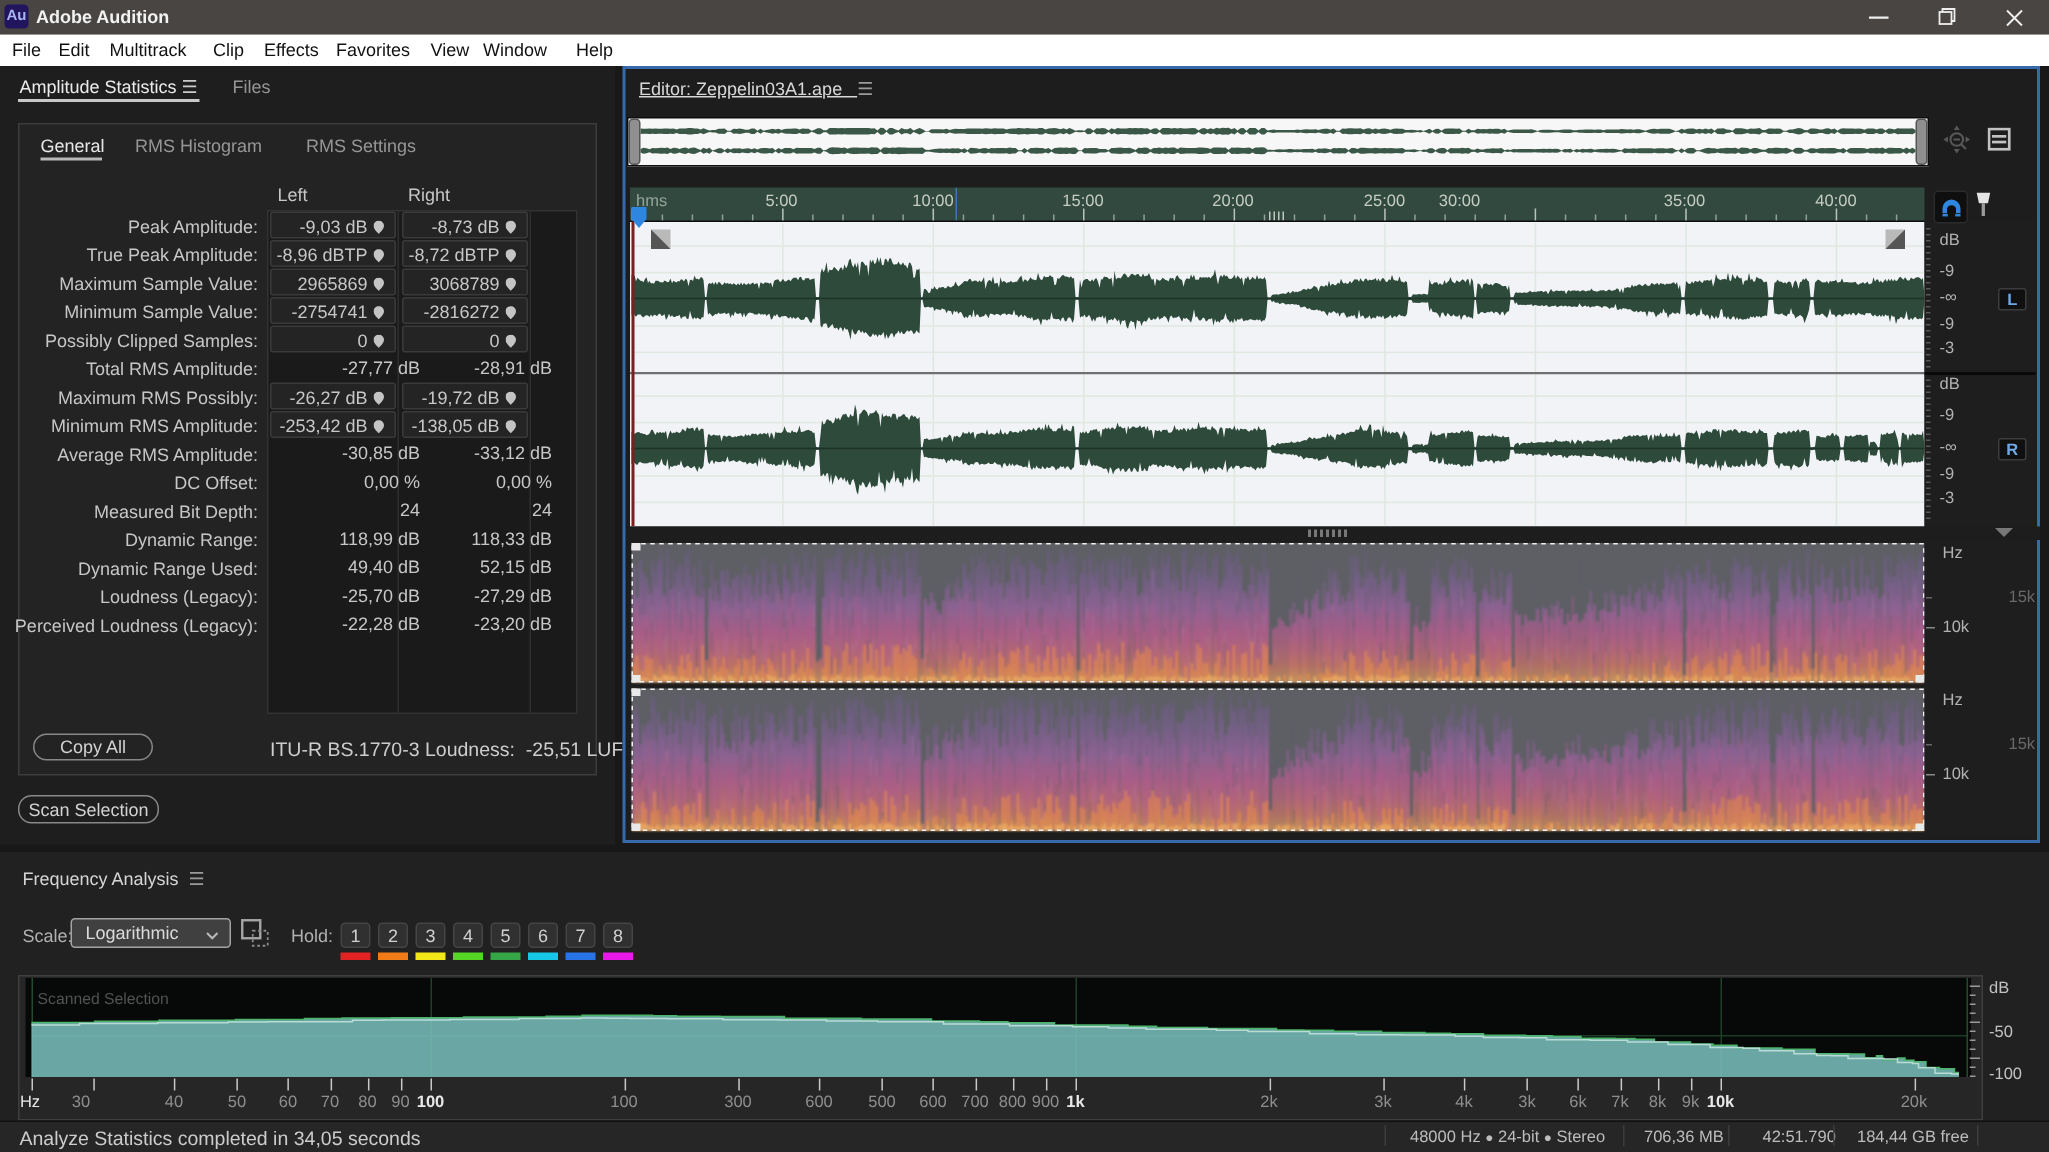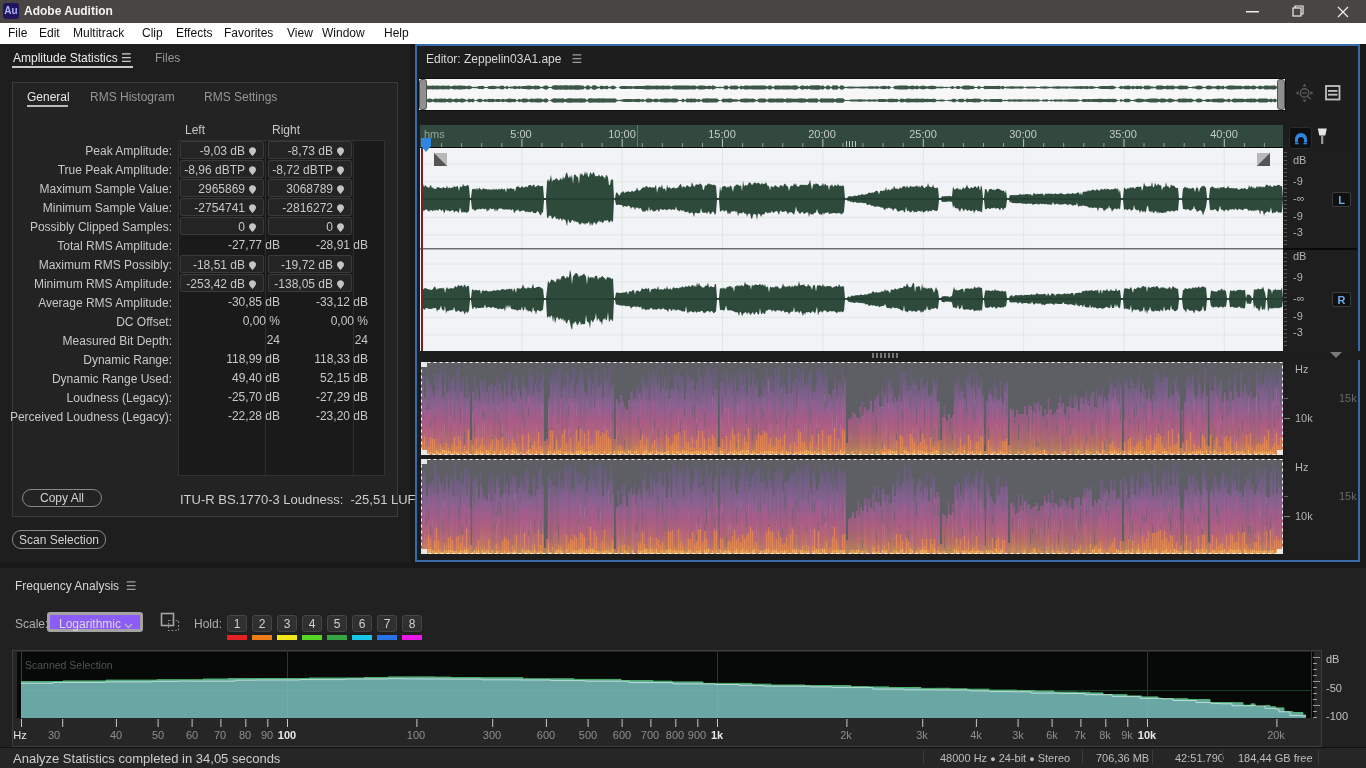--- a/index.html
+++ b/index.html
@@ -15,36 +15,36 @@
 #tablebox { position:absolute; left:178px; top:140px; width:207px; height:336px; background:#1a1a1a; border:1px solid #323232; }
 .trow { position:absolute; left:0; width:410px; height:19px; }
 .tlab { position:absolute; right:238px; top:3px; font-size:12px; color:#c7c7c7; text-align:right; white-space:nowrap; }
 .cell { position:absolute; top:0; height:18px;margin-left:34px; }
 .cellp { position:absolute; top:0; height:18px; background:#242424; border:1px solid #3a3a3a; border-radius:2px; }
 .tval { position:absolute; right:18px; top:2px; font-size:12px; color:#c7c7c7; white-space:nowrap; }
 .pin { position:absolute; right:7px; top:4.5px; }
 .colhead { position:absolute; top:123px; font-size:12px; color:#c7c7c7; }
 .btn { position:absolute; border:1px solid #888; border-radius:9px; color:#d2d2d2; font-size:12px; text-align:center; background:transparent; }
 #editor { position:absolute; left:415px; top:44px; width:945px; height:518px; background:#1d1d1d; border:2px solid #376aab; }
-#edheader { position:absolute; left:426px; top:52px; color:#d8d8d8; font-size:12px; }
+#edheader { position:absolute; left:426px; top:52px; color:#d8d8d8; font-size:12px;text-decoration:underline; }
 #overview { position:absolute; left:418px; top:78px; width:868px; height:33px; background:#f7f7f7; border:1px solid #0e0e0e; }
 #ruler { position:absolute; left:420px; top:125px; width:863px; height:23px; background:#32493f; }
 .rlab { position:absolute; top:128px; width:40px; text-align:center; font-size:11px; color:#c4ccc4; }
 #waveband { position:absolute; left:420px; top:148px; width:863px; height:203px; background:#f1f3f6; }
 #dbcol { position:absolute; left:1283px; top:148px; width:74px; height:204px; background:#1e1e1e; }
 .dblab { position:absolute; left:1293px; font-size:11px; color:#b2b2b2; }
 .chbadge { position:absolute; left:1332px; width:19px; height:15px; background:#101010; border:1px solid #3c3c3c; border-radius:2px; color:#6fa8e8; font-size:11px; font-weight:bold; text-align:center; line-height:15px; }
 #hzcol1 { position:absolute; left:1283px; top:360px; width:74px; height:97px; background:#1e1e1e; }
 #hzcol2 { position:absolute; left:1283px; top:457px; width:74px; height:100px; background:#1e1e1e; }
 .hzlab { position:absolute; left:1295px; font-size:11px; color:#b2b2b2; }
 .hzdim { color:#686868;margin-left:44px; }
 #freqpanel { position:absolute; left:0; top:568px; width:1366px; height:179px; background:#212121; }
 #fpheader { position:absolute; left:15px; top:579px; color:#d6d6d6; font-size:12px; }
 #scalelab { position:absolute; left:15px; top:617px; color:#b0b0b0; font-size:12px; }
-#dropdown { position:absolute; left:47px; top:612px; width:96px; height:20px; border:3px solid #a3a3a3; border-radius:3px; background:#8b5cf6; color:#dadada; font-size:12px; line-height:19px; padding-left:9px; }
+#dropdown { position:absolute; left:47px; top:612px; width:107px; height:20px; border:1px solid #a3a3a3; border-radius:3px; background:#404040; color:#dadada; font-size:12px; line-height:19px; padding-left:9px; }
 #holdlab { position:absolute; left:194px; top:617px; color:#b0b0b0; font-size:12px; }
 .holdbtn { position:absolute; top:615px; width:20px; height:17px; background:#303030; border:1px solid #454545; border-radius:3px; color:#d0d0d0; font-size:12px; text-align:center; line-height:16px; }
 .holdbar { position:absolute; top:635px; width:20px; height:5px; }
 #graphwrap { position:absolute; left:12px; top:650px; width:1310px; height:97px; background:#262626; border:1px solid #3e3e3e; }
 .flab { position:absolute; top:729px; width:28px; text-align:center; font-size:11px; color:#8e8e8e; }
 .flabw { color:#e8e8e8; font-weight:bold; }
 .fdb { position:absolute; left:1326px; font-size:11px; color:#c2c2c2; }
 #statusbar { position:absolute; left:0; top:747px; width:1366px; height:21px; background:#262626; border-top:1px solid #101010; }
 .stat { position:absolute; top:752px; font-size:11px; color:#bdbdbd; white-space:nowrap; }
 .sep { position:absolute; top:750px; width:1px; height:14px; background:#3c3c3c; }
@@ -171,21 +171,21 @@
     <div class="cell" style="left:180px;width:84px">
       <span class="tval">-27,77 dB</span>
     </div>
     <div class="cell" style="left:268px;width:84px">
       <span class="tval">-28,91 dB</span>
     </div>
   </div>
 <div class="trow" style="top:255px">
     <div class="tlab">Maximum RMS Possibly:</div>
     <div class="cellp" style="left:180px;width:84px">
-      <span class="tval">-18,51 dB</span>
+      <span class="tval">-26,27 dB</span>
       <svg class="pin" width="7" height="9" viewBox="0 0 8 10">
         <path d="M4 0 C6.2 0 8 1.6 8 3.8 C8 6.4 5.2 8.6 4 10 C2.8 8.6 0 6.4 0 3.8 C0 1.6 1.8 0 4 0 Z" fill="#c4c4c4"></path>
       </svg>
     </div>
     <div class="cellp" style="left:268px;width:84px">
       <span class="tval">-19,72 dB</span>
       <svg class="pin" width="7" height="9" viewBox="0 0 8 10">
         <path d="M4 0 C6.2 0 8 1.6 8 3.8 C8 6.4 5.2 8.6 4 10 C2.8 8.6 0 6.4 0 3.8 C0 1.6 1.8 0 4 0 Z" fill="#c4c4c4"></path>
       </svg>
     </div>
@@ -298,21 +298,21 @@
   <rect x="3" y="8.8" width="9.5" height="1.8" fill="#c2c2c2"></rect>
 </svg>
 
 <div id="ruler"></div>
 <div class="rlab" style="left:424px;width:30px;text-align:left;color:#95a59b">hms</div>
 <div class="rlab" style="left:501px">5:00</div>
 <div class="rlab" style="left:602px">10:00</div>
 <div class="rlab" style="left:702px">15:00</div>
 <div class="rlab" style="left:802px">20:00</div>
 <div class="rlab" style="left:903px">25:00</div>
-<div class="rlab" style="left:1003px">30:00</div>
+<div class="rlab" style="left:953px">30:00</div>
 <div class="rlab" style="left:1103px">35:00</div>
 <div class="rlab" style="left:1204px">40:00</div>
 <svg class="abs" style="left:420px;top:125px" width="863" height="23">
   <g transform="translate(-420,-125)">
       <rect x="421.0" y="139" width="1" height="9" fill="#b9c4bc"></rect>
       <rect x="441.1" y="143" width="1" height="5" fill="#8fa096"></rect>
       <rect x="461.1" y="143" width="1" height="5" fill="#8fa096"></rect>
       <rect x="481.2" y="143" width="1" height="5" fill="#8fa096"></rect>
       <rect x="501.3" y="143" width="1" height="5" fill="#8fa096"></rect>
       <rect x="521.4" y="139" width="1" height="9" fill="#b9c4bc"></rect>

